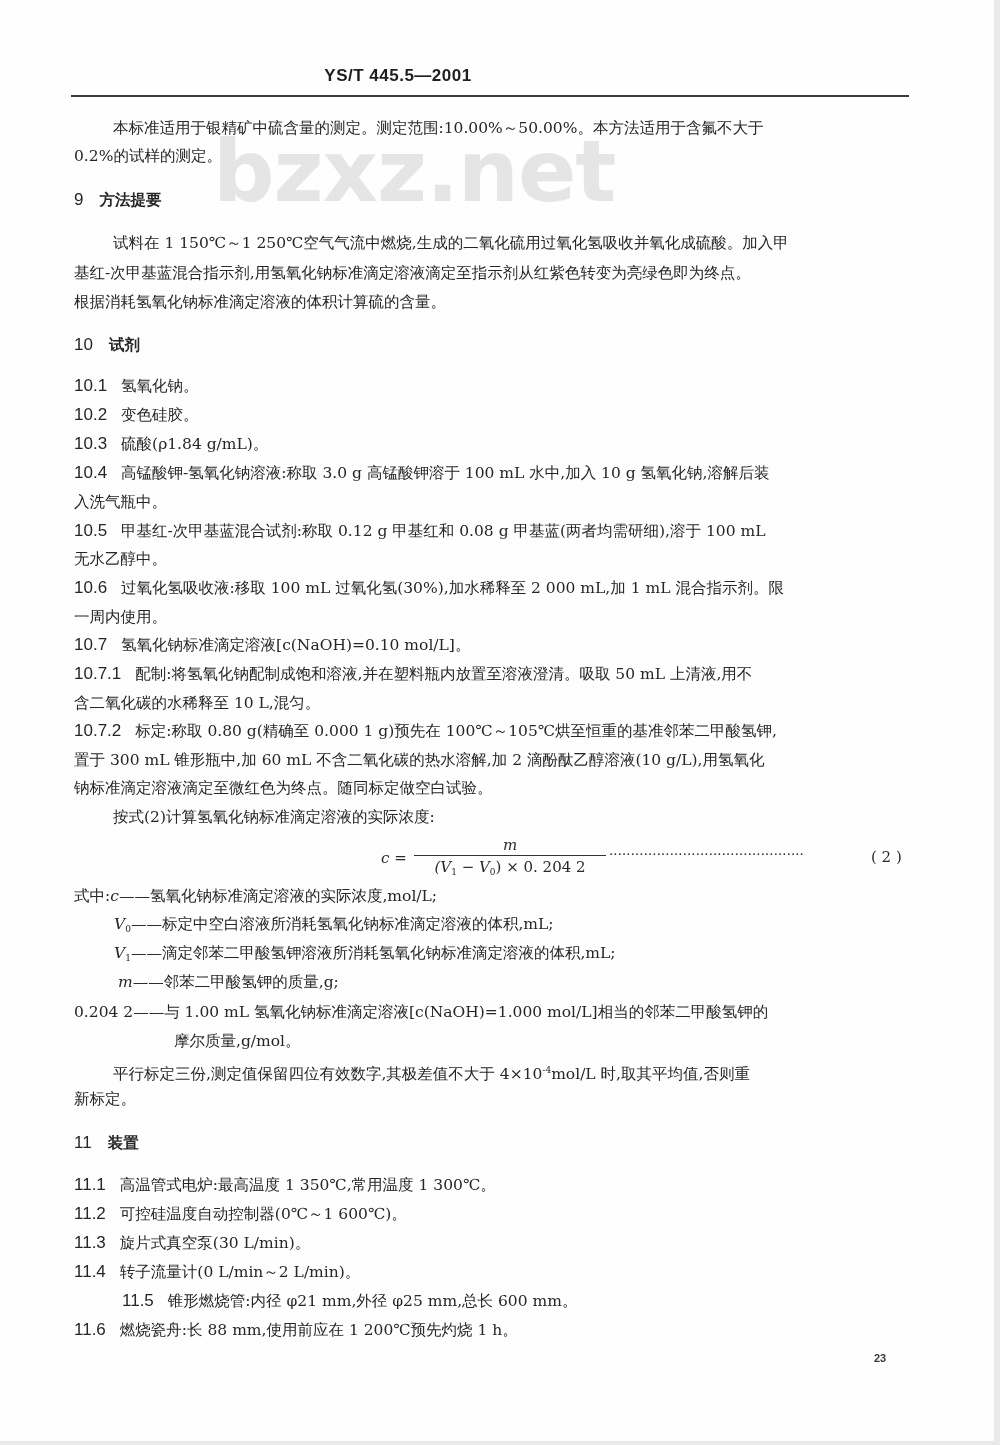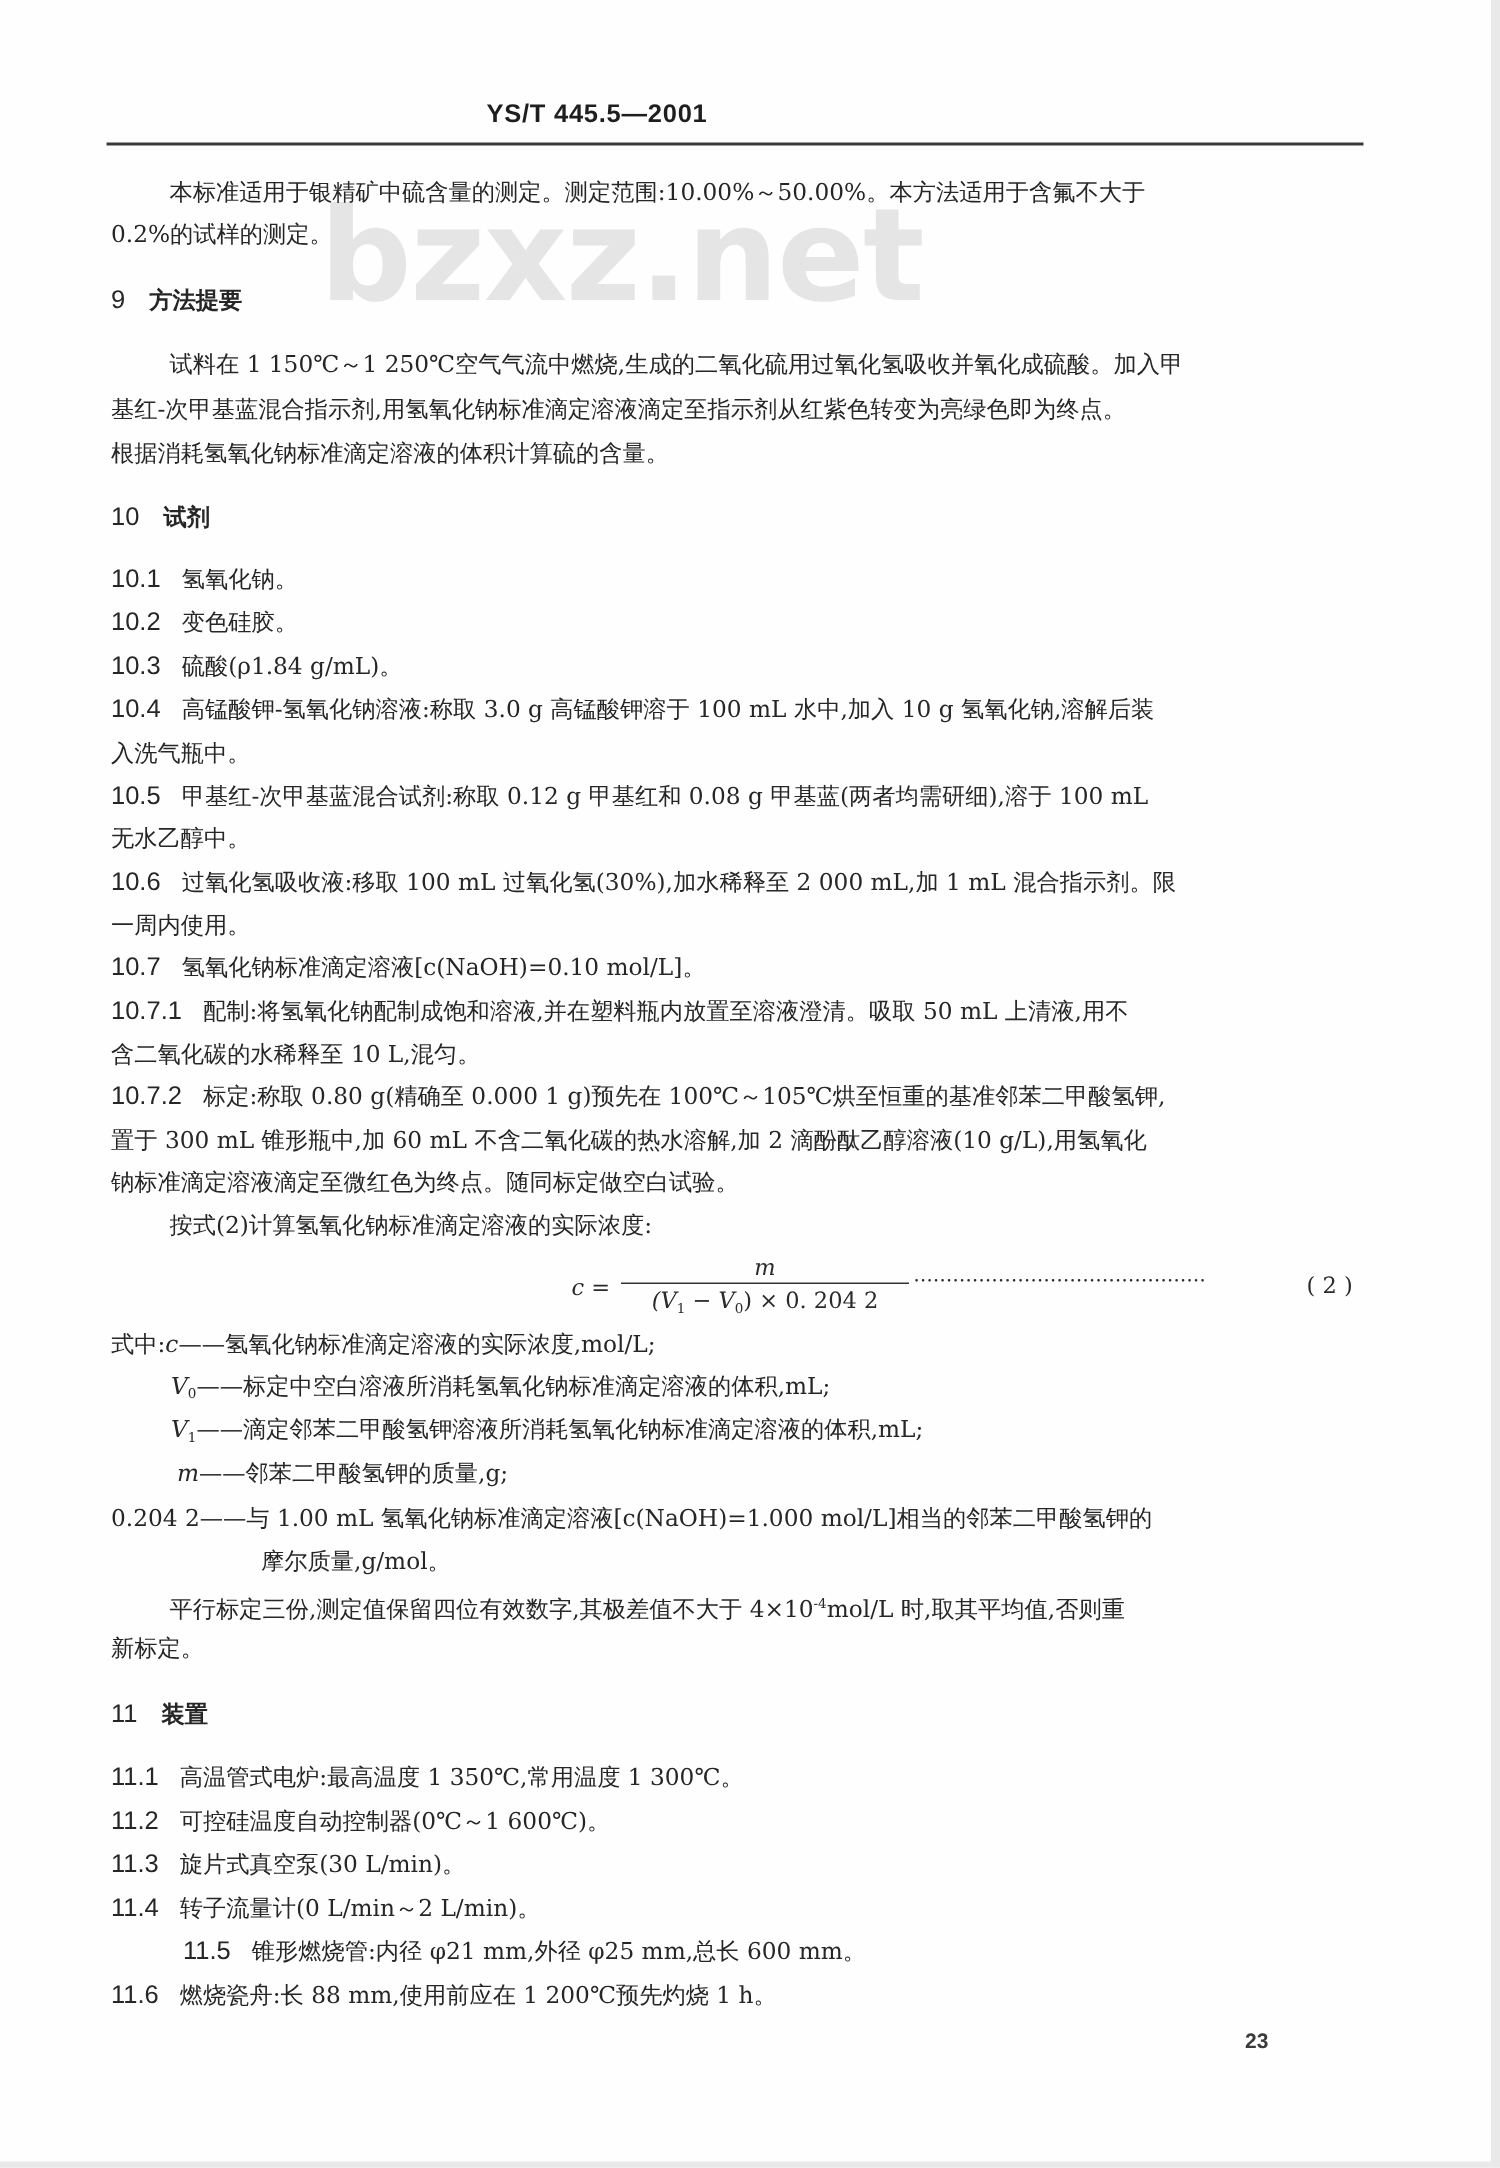--- a/index.html
+++ b/index.html
@@ -134,25 +134,25 @@
       position: absolute;
       left: 490px;
       top: 11px;
       font-size: 15px;
     }
     i.var { font-style: italic; }
     sub { font-size: 9px; vertical-align: -3px; }
     sup { font-size: 9px; vertical-align: 6px; }
     .page-num {
       position: absolute;
-      left: 830px;
+      left: 874px;
       top: 1352px;
       font-family: "Liberation Sans", "DejaVu Sans", sans-serif;
       font-weight: bold;
-      font-size: 14px;
+      font-size: 11px;
       color: #3a3a3a;
       z-index: 2;
     }
   </style>
 </head>
 <body>
 
 <div class="page">
 
   <div class="watermark">bzxz.net</div>

